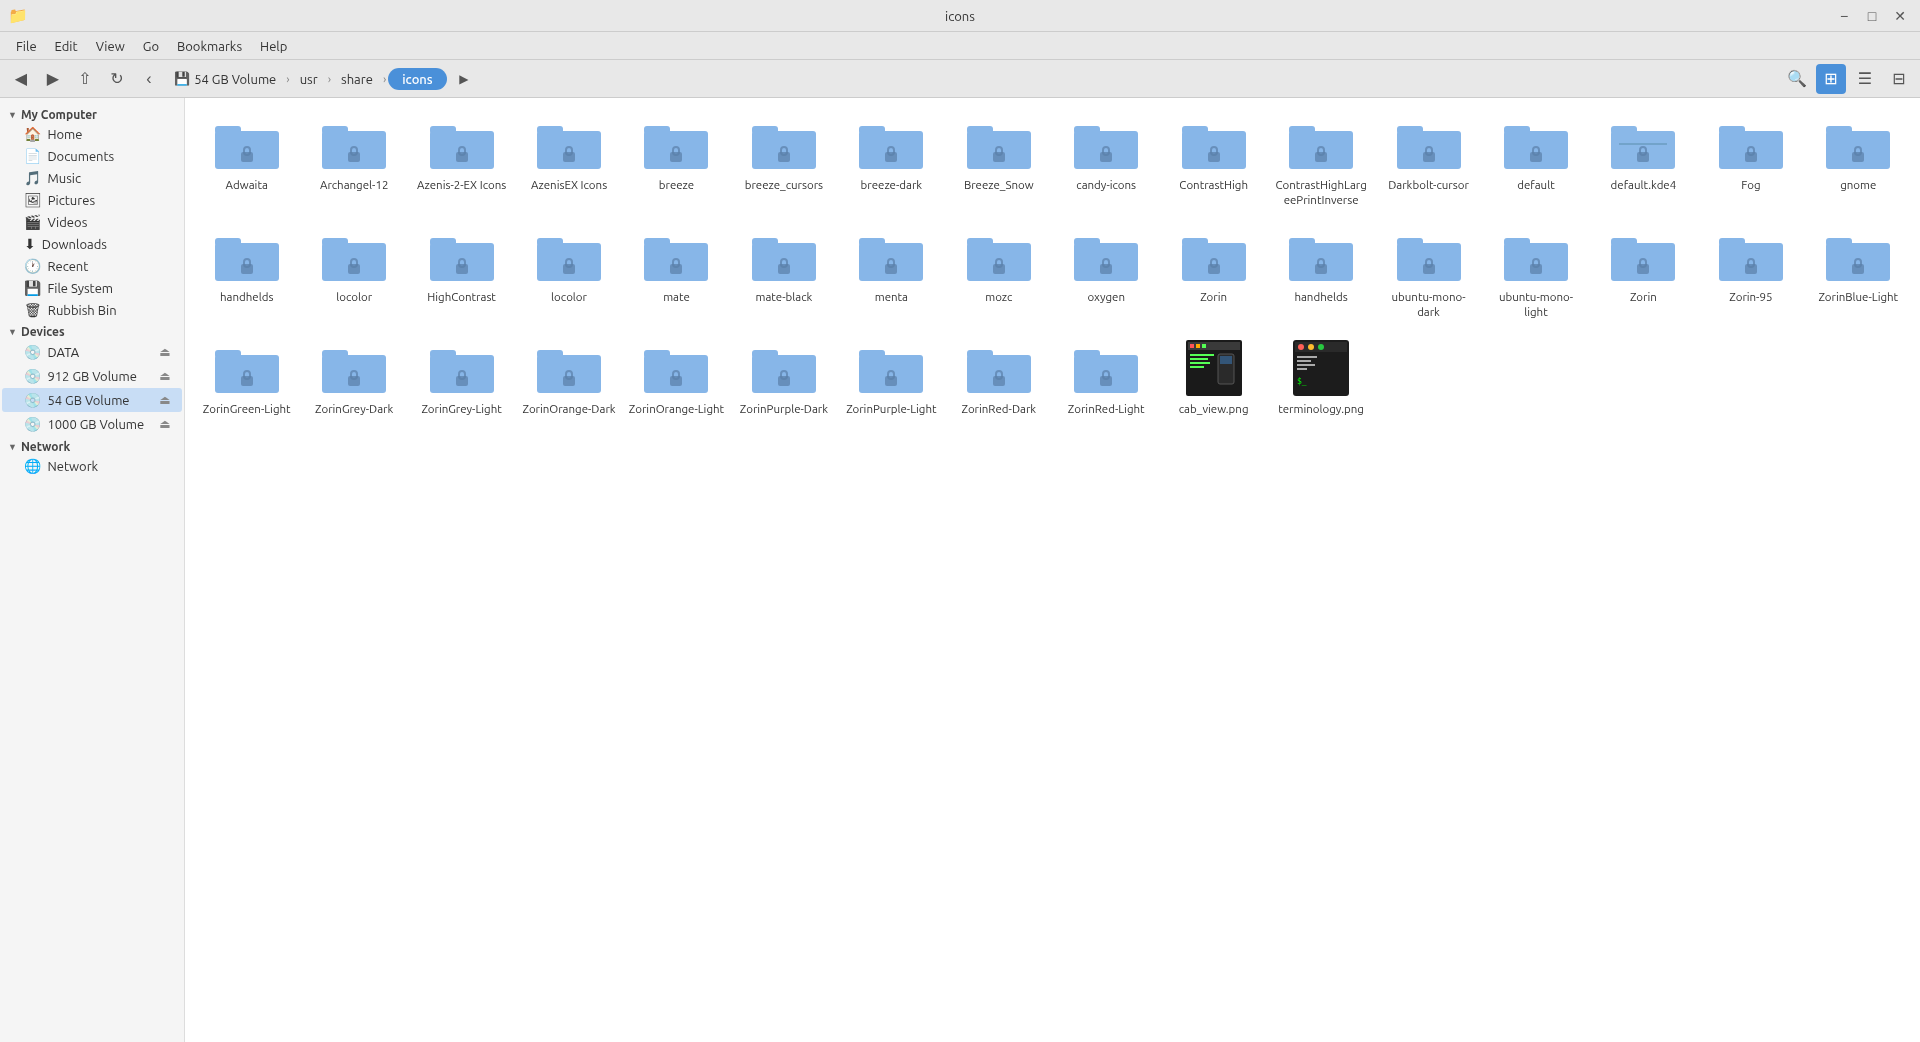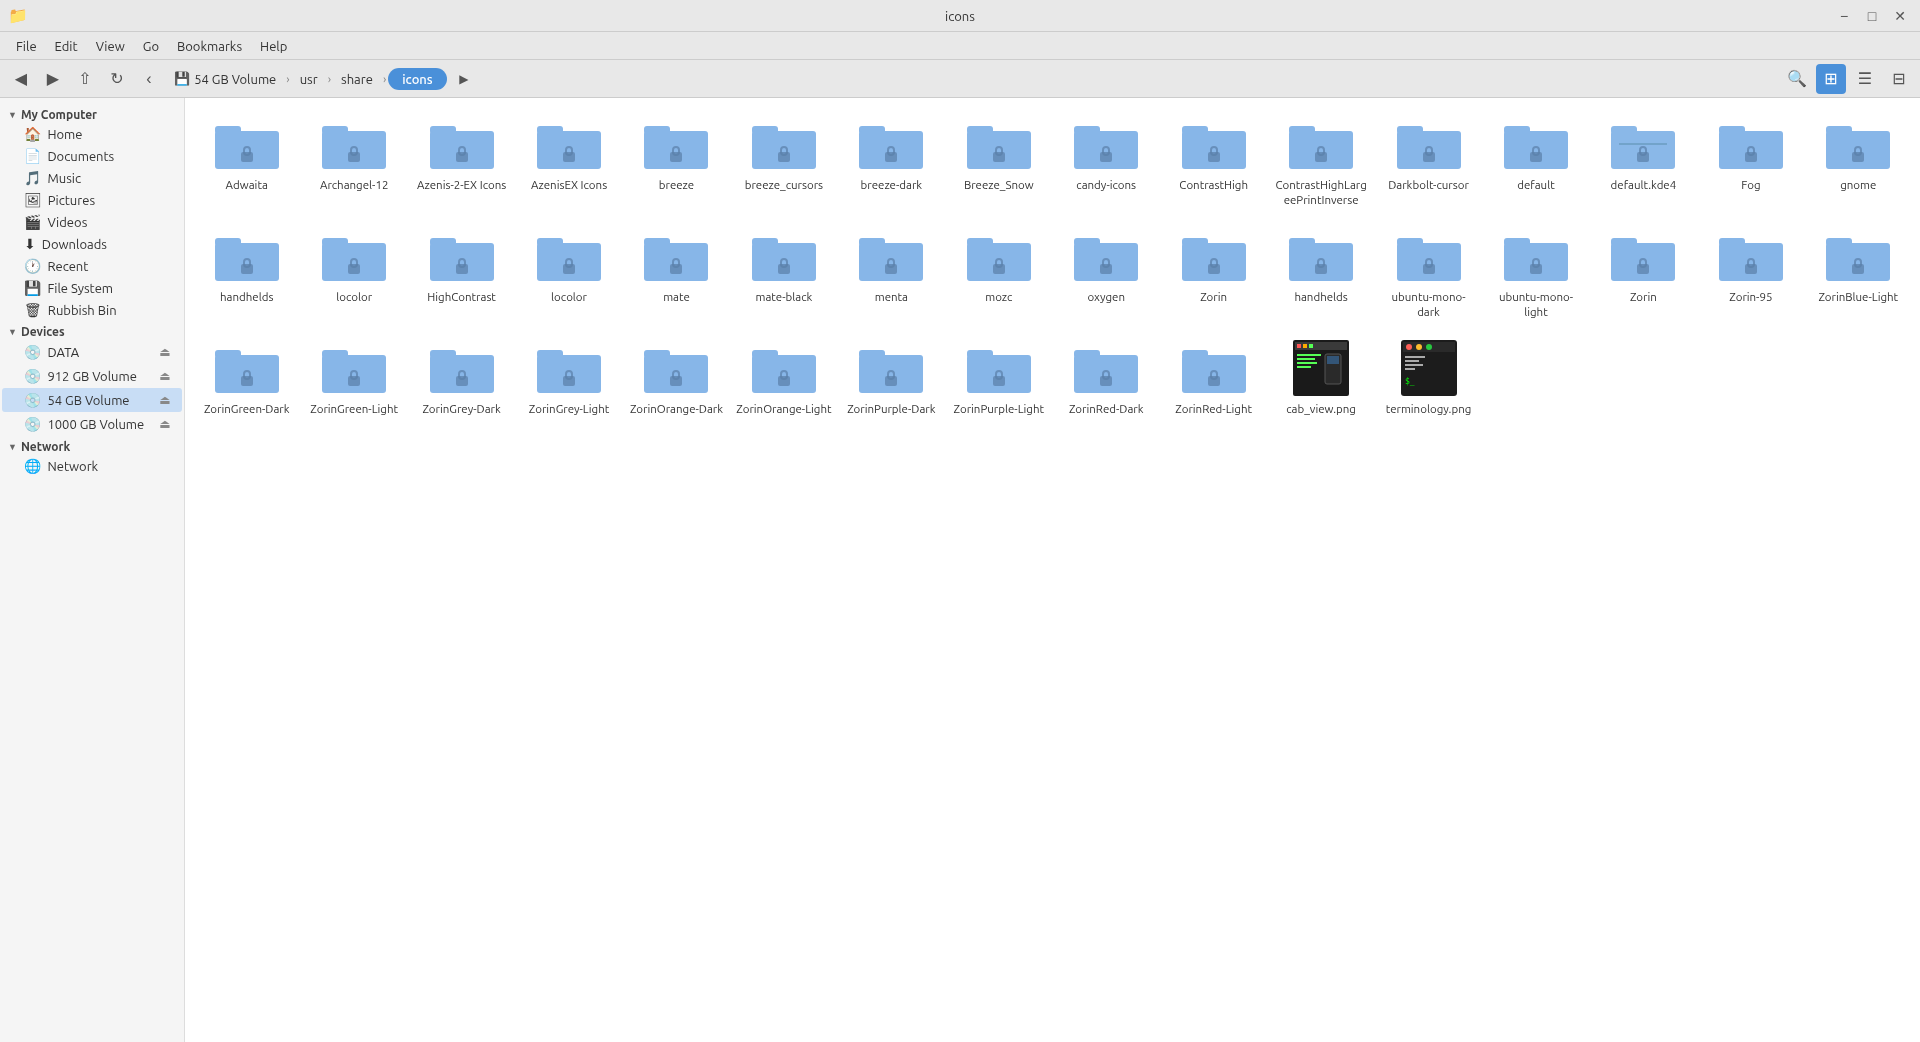--- a/index.html
+++ b/index.html
@@ -563,32 +563,20 @@
     <div>
     <svg width="64" height="56" viewBox="0 0 64 56" xmlns="http://www.w3.org/2000/svg">
       <rect x="0" y="10" width="26" height="8" rx="3" ry="3" fill="#87b6e8"></rect>
       <rect x="0" y="15" width="64" height="38" rx="3" ry="3" fill="#87b6e8"></rect>
 
       <rect x="26" y="36" width="12" height="10" rx="2" fill="#5a7fa8" opacity="0.7"></rect>
       <rect x="29" y="31" width="6" height="8" rx="3" fill="none" stroke="#5a7fa8" stroke-width="2" opacity="0.7"></rect>
     </svg>
   </div>
     <span class="file-label">ZorinBlue-Light</span>
-  </div>
-        <div class="file-item">
-    <div>
-    <svg width="64" height="56" viewBox="0 0 64 56" xmlns="http://www.w3.org/2000/svg">
-      <rect x="0" y="10" width="26" height="8" rx="3" ry="3" fill="#87b6e8"></rect>
-      <rect x="0" y="15" width="64" height="38" rx="3" ry="3" fill="#87b6e8"></rect>
-
-      <rect x="26" y="36" width="12" height="10" rx="2" fill="#5a7fa8" opacity="0.7"></rect>
-      <rect x="29" y="31" width="6" height="8" rx="3" fill="none" stroke="#5a7fa8" stroke-width="2" opacity="0.7"></rect>
-    </svg>
-  </div>
-    <span class="file-label">ZorinGreen-Dark</span>
   </div>
         <div class="file-item">
     <div>
     <svg width="64" height="56" viewBox="0 0 64 56" xmlns="http://www.w3.org/2000/svg">
       <rect x="0" y="10" width="26" height="8" rx="3" ry="3" fill="#87b6e8"></rect>
       <rect x="0" y="15" width="64" height="38" rx="3" ry="3" fill="#87b6e8"></rect>
 
       <rect x="26" y="36" width="12" height="10" rx="2" fill="#5a7fa8" opacity="0.7"></rect>
       <rect x="29" y="31" width="6" height="8" rx="3" fill="none" stroke="#5a7fa8" stroke-width="2" opacity="0.7"></rect>
     </svg>

